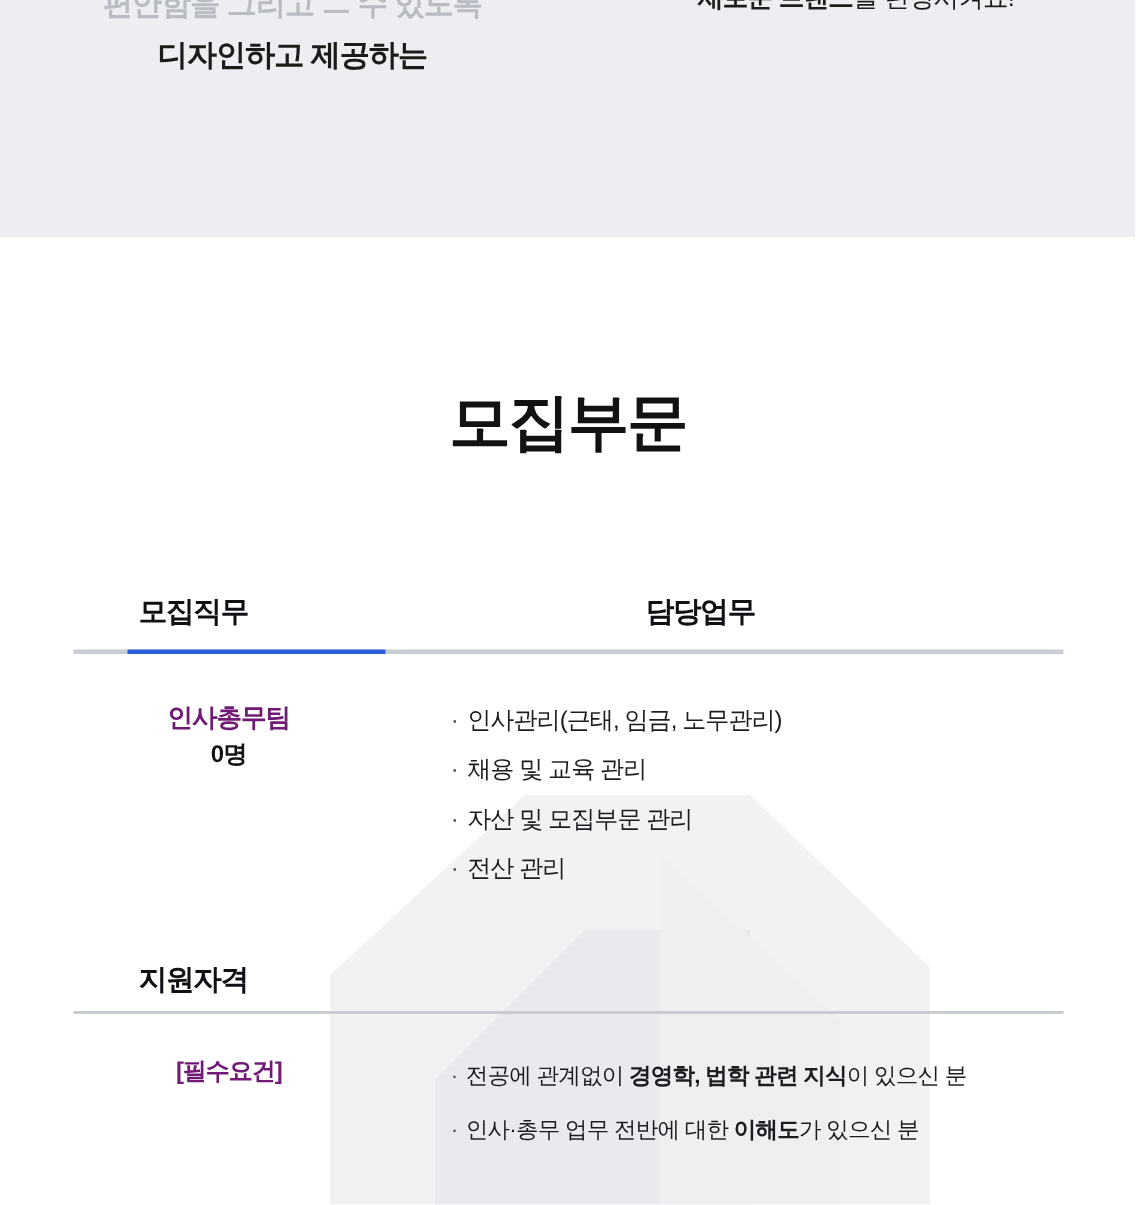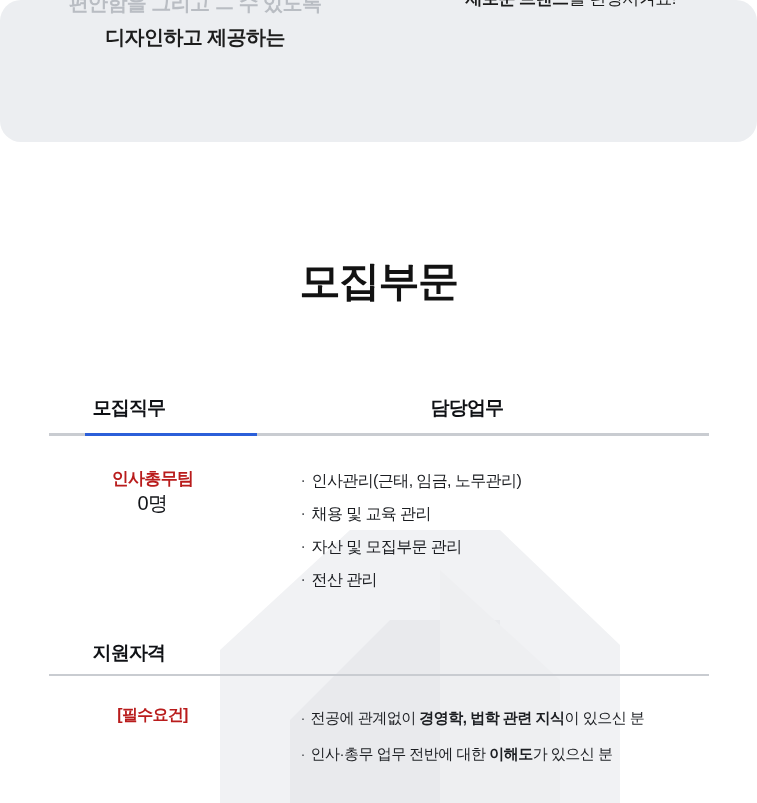--- a/index.html
+++ b/index.html
@@ -19,24 +19,23 @@
     overflow: hidden;
     background: #ffffff;
   }
 
   
   .intro-band {
     position: absolute;
     left: 0;
     top: 0;
     width: 757px;
-    height: 142px;
+    height: 158px;
     background: #eceef1;
     overflow: hidden;
-    border-radius: 21px;
   }
   .intro-left {
     position: absolute;
     left: 0;
     top: -14px;
     width: 390px;
     text-align: center;
     font-size: 20px;
     line-height: 34px;
     font-weight: 700;
@@ -151,26 +150,26 @@
   .row .job-cell {
     width: 208px;
     flex: 0 0 208px;
     text-align: center;
     padding-top: 2px;
   }
   .row .job-title {
     font-size: 17px;
     font-weight: 800;
     letter-spacing: -0.7px;
-    color: #b91c1c;
+    color: #701a75;
     line-height: 25px;
   }
   .row .job-count {
-    font-size: 20px;
-    font-weight: 400;
+    font-size: 16px;
+    font-weight: 700;
     letter-spacing: -0.5px;
     color: #111317;
     line-height: 25px;
   }
   .row .duty-cell {
     flex: 1 1 auto;
     padding-left: 44px;
   }
   .duty-item {
     font-size: 16px;

